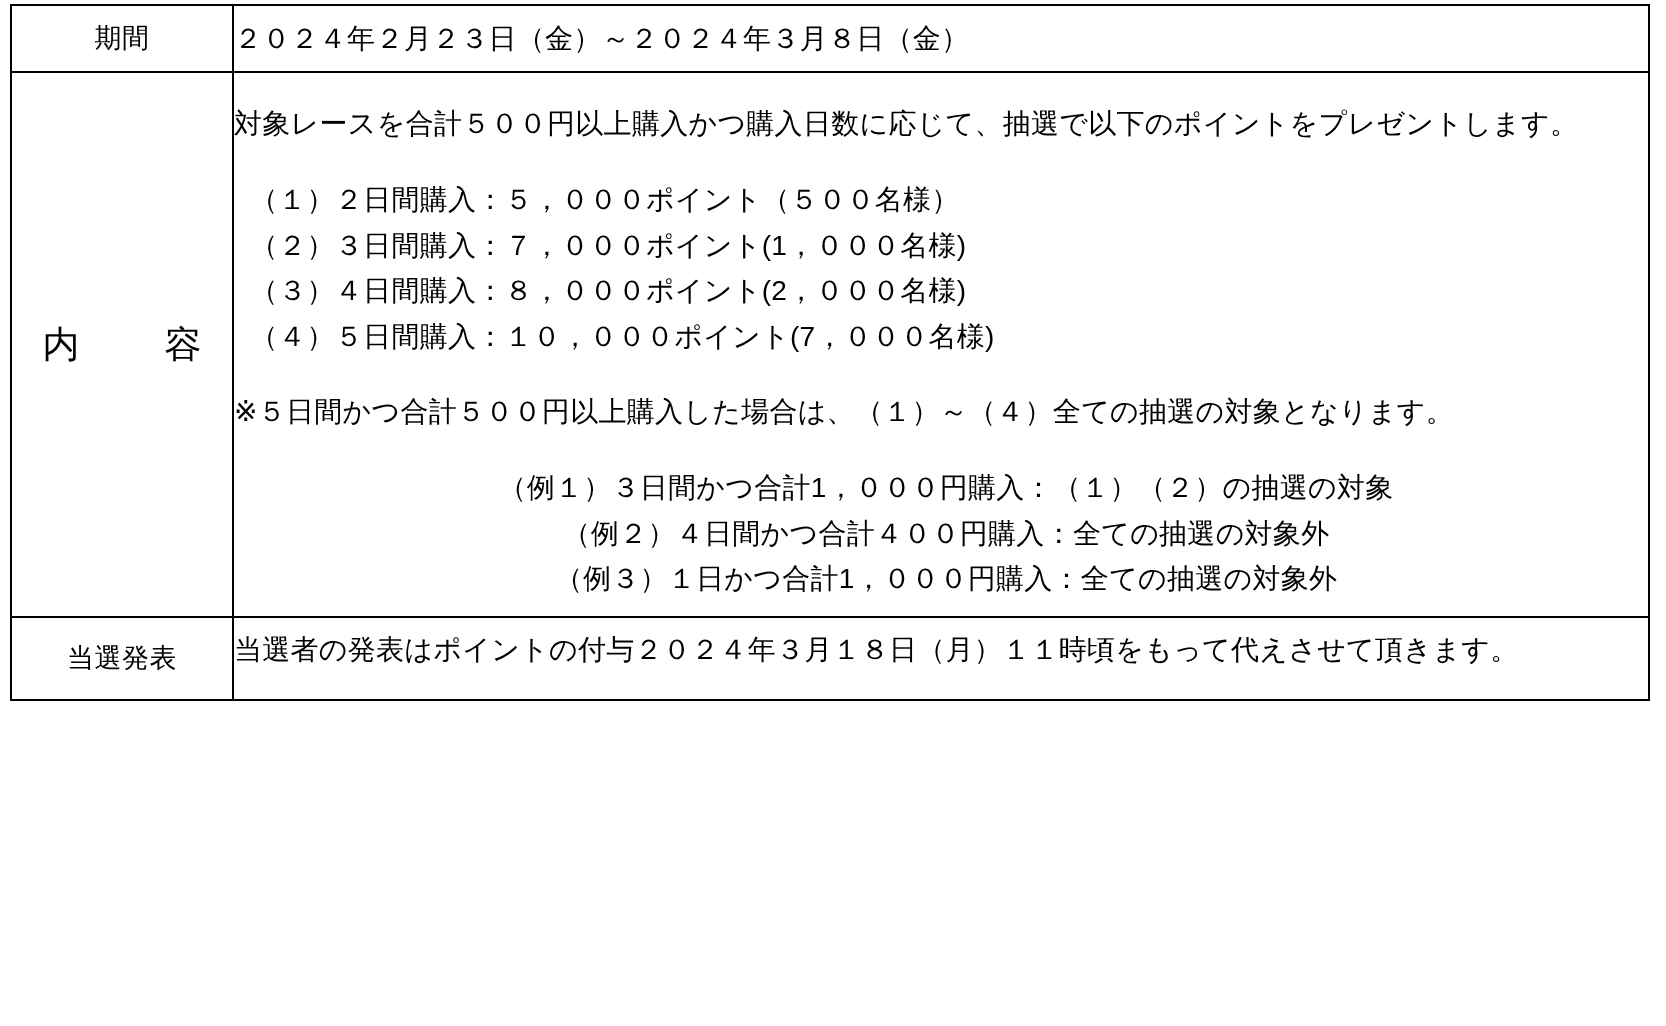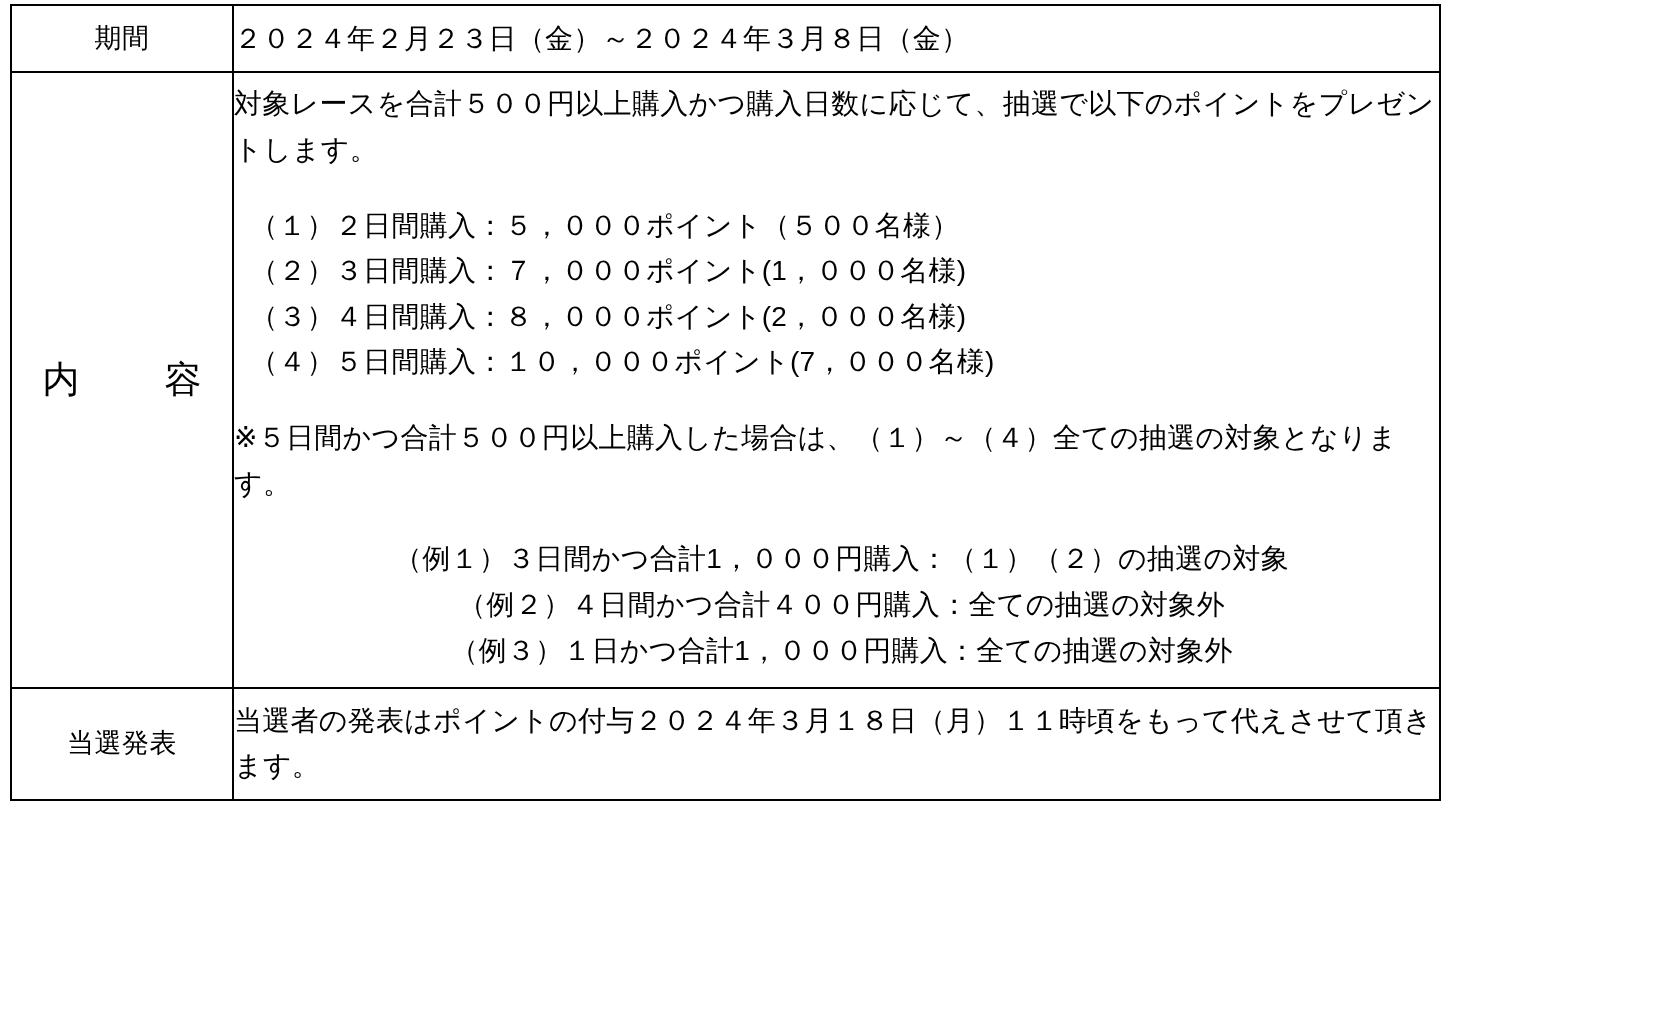--- a/index.html
+++ b/index.html
@@ -17,21 +17,21 @@
   .page {
     position: relative;
     width: 1666px;
     height: 1026px;
     box-sizing: border-box;
     padding: 4px 8px 0 8px;
   }
   table.campaign-table {
     border-collapse: collapse;
     table-layout: fixed;
-    width: 1431px;
+    width: 1640px;
     margin-left: 2px;
   }
   table.campaign-table td {
     border: 2px solid #000000;
     vertical-align: middle;
     padding: 0;
   }
   td.label-cell {
     width: 222px;
     text-align: center;
@@ -44,21 +44,21 @@
     padding: 8px 10px 8px 14px;
     font-size: 28px;
     line-height: 1.62;
     letter-spacing: 0.01em;
   }
   .row-period td.value-cell {
     padding-top: 10px;
     padding-bottom: 10px;
   }
   .row-content td.value-cell {
-    padding-top: 8px;
+    padding-top: 28px;
     padding-bottom: 14px;
     line-height: 1.63;
   }
   .row-content td.label-cell {
     font-size: 37px;
   }
   .label-spaced {
     display: inline-block;
     letter-spacing: 0.65em;
     text-indent: 0.65em;
@@ -76,21 +76,21 @@
   .note-line {
     margin: 0;
   }
   .example-line {
     margin: 0;
     padding-left: 10px;
     text-align: center;
   }
   .row-announce td.value-cell {
     padding-top: 10px;
-    padding-bottom: 10px;
+    padding-bottom: 26px;
     line-height: 1.6;
   }
   .row-grant td.label-cell {
     font-size: 27px;
     line-height: 1.35;
     padding: 10px 0;
   }
   .row-grant td.value-cell {
     padding-top: 14px;
     padding-bottom: 14px;

